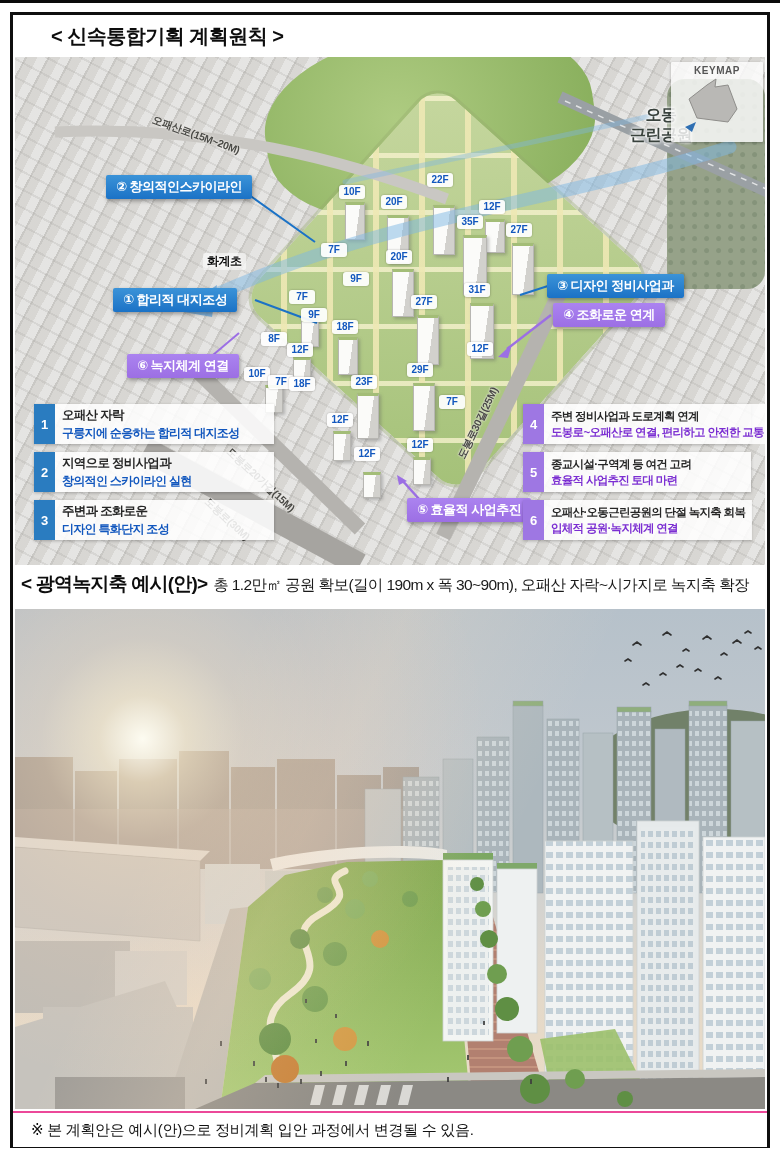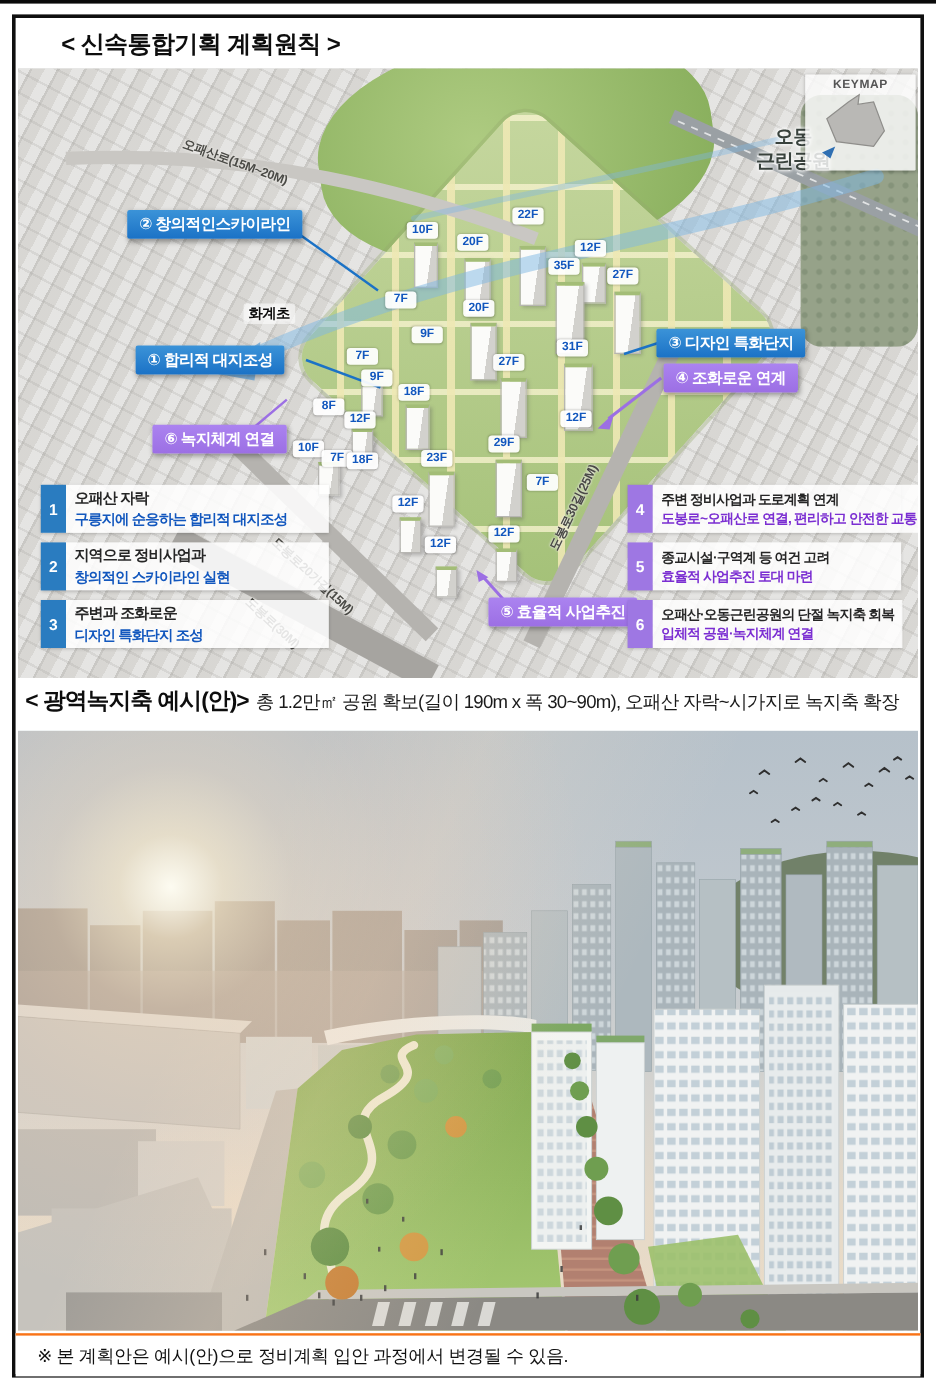--- a/index.html
+++ b/index.html
@@ -8,21 +8,21 @@
   .topline{position:absolute;left:0;top:0;width:780px;height:3px;background:#0a0a0a;}
   .frame{position:absolute;left:10px;top:12px;width:754px;height:1130px;border:3px solid #0f0f0f;background:#fff;}
 
   
   .title1{position:absolute;left:10px;top:8px;font-size:20px;font-weight:800;letter-spacing:-0.5px;color:#0d0d0d;margin-left:28px;}
   .title2{position:absolute;left:8px;top:556px;white-space:nowrap;}
   .title2 .b{font-size:19px;font-weight:800;letter-spacing:-0.8px;color:#0d0d0d;margin-top:40px;}
   .title2 .r{font-size:15.5px;font-weight:400;letter-spacing:-0.6px;color:#1a1a1a;margin-left:6px;}
 
   
-  .footbar{position:absolute;left:0;top:1096px;width:100%;height:34px;border-top:2px solid #f97316;
+  .footbar{position:absolute;left:0;top:1096px;width:100%;height:34px;border-top:2px solid #ec4899;
            display:flex;align-items:center;background:#fff;}
   .footbar .txt{margin-left:18px;font-size:15px;letter-spacing:-0.3px;color:#111;}
 
   
   .aerial{position:absolute;left:2px;top:42px;width:750px;height:508px;background:#d3d2cf;overflow:hidden;}
   .tex1{position:absolute;inset:0;background:repeating-linear-gradient(118deg,rgba(255,255,255,0.55) 0 9px,rgba(173,171,166,0.33) 9px 11px,rgba(224,222,218,0.5) 11px 20px);opacity:.75;}
   .tex2{position:absolute;inset:0;background:repeating-linear-gradient(28deg,rgba(255,255,255,0) 0 14px,rgba(150,148,144,0.18) 14px 16px);}
   .hill{position:absolute;left:250px;top:-25px;width:330px;height:185px;border-radius:45%;
         background:radial-gradient(circle at 40% 45%,#aecb81,#86ad5a);transform:rotate(-8deg);}
   .forest{position:absolute;left:652px;top:22px;width:98px;height:210px;border-radius:18px;
@@ -178,21 +178,21 @@
       <div class="keymap">
         <div class="km-title">KEYMAP</div>
         <svg width="92" height="64" style="position:absolute;left:0;top:15px" viewBox="0 0 92 64">
           <polygon points="36,8 45,2 44,10 57,8 66,32 57,45 26,41 18,22" fill="#b9b8b5" stroke="#8f8e8b" stroke-width="1"></polygon>
           <polygon points="14,50 25,45 21,55" fill="#2f6fb2"></polygon>
         </svg>
       </div>
 
       <div class="co blue" style="left:91px;top:118px">② 창의적인스카이라인</div>
       <div class="co blue" style="left:98px;top:231px">① 합리적 대지조성</div>
-      <div class="co blue" style="left:532px;top:217px">③ 디자인 특화단지</div>
+      <div class="co blue" style="left:532px;top:217px">③ 디자인 정비사업과</div>
       <div class="co purple" style="left:538px;top:246px">④ 조화로운 연계</div>
       <div class="co purple" style="left:112px;top:297px">⑥ 녹지체계 연결</div>
       <div class="co purple" style="left:392px;top:441px">⑤ 효율적 사업추진</div>
 
       <div class="pr bluep" style="left:19px;top:347px;width:240px">
         <div class="pr-no">1</div>
         <div class="pr-body">
             <div class="l1">오패산 자락</div>
         <div class="l2">구릉지에 순응하는 합리적 대지조성</div>
           </div>

